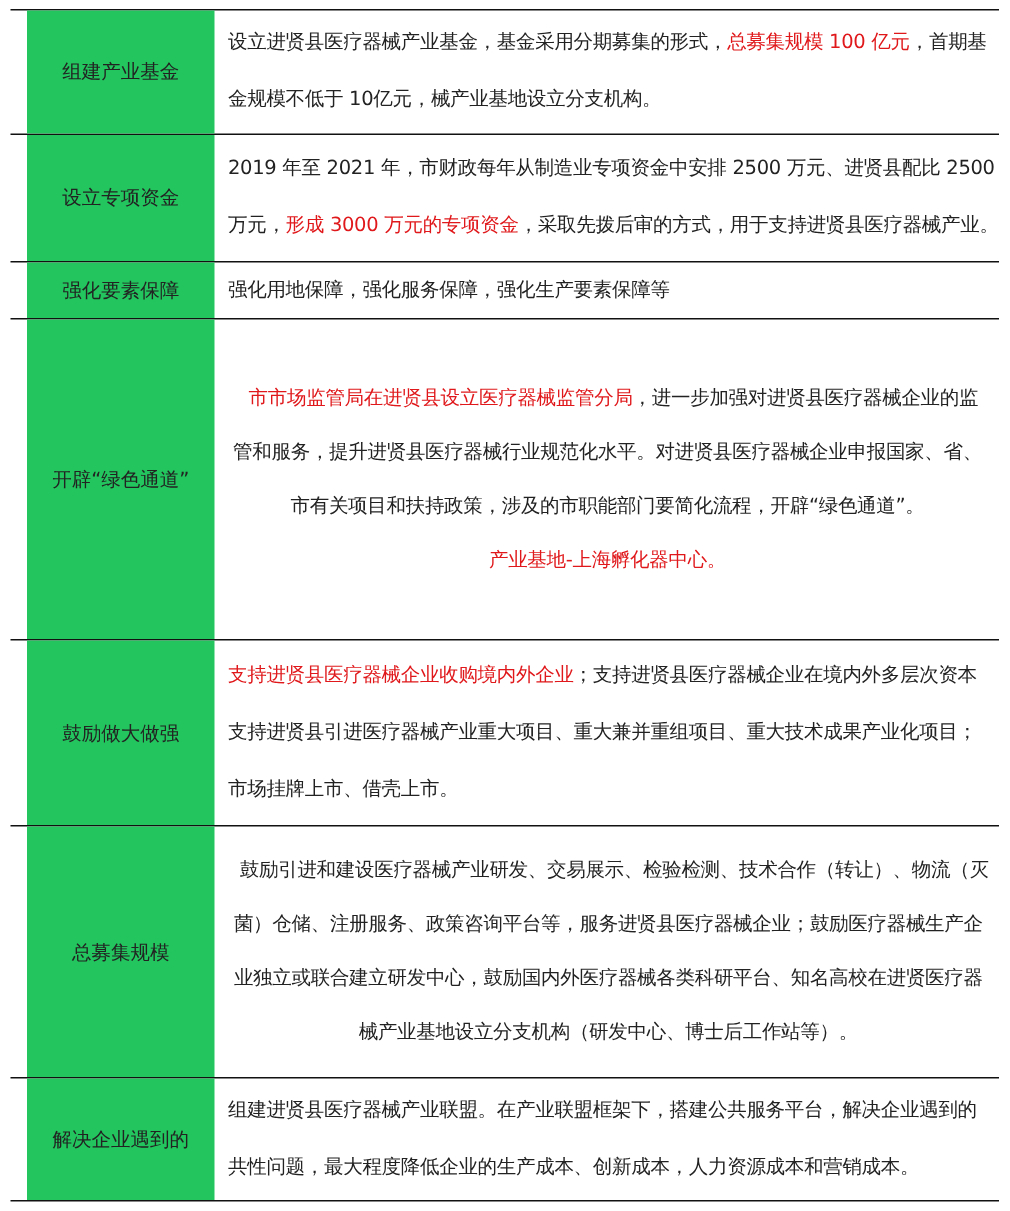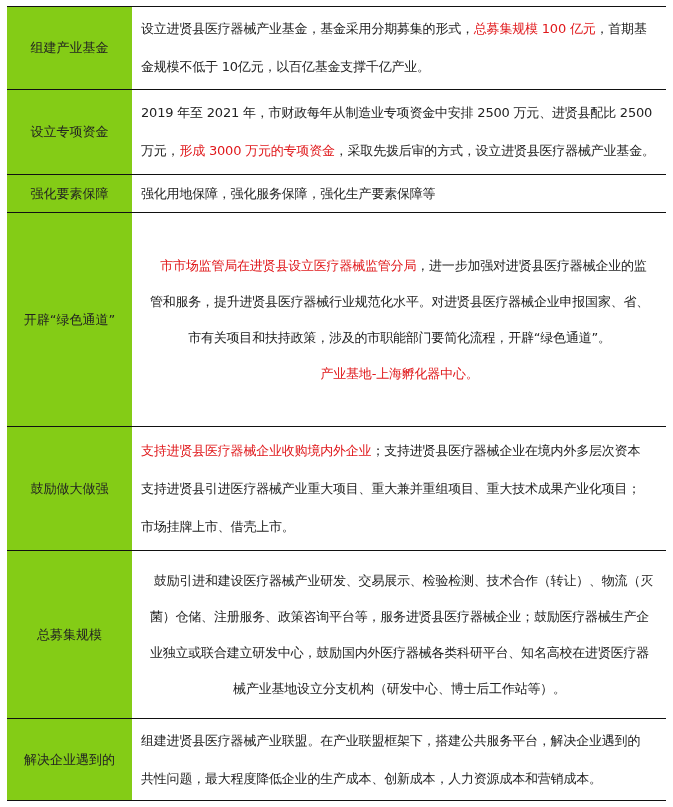--- a/index.html
+++ b/index.html
@@ -1,43 +1,43 @@
 <!DOCTYPE html>
 <html><head>
   <meta charset="utf-8">
   <style>
     html, body { margin: 0; padding: 0; background: #ffffff; }
     body { width: 673px; height: 807px; position: relative; overflow: hidden;
            font-family: "DejaVu Sans", "Liberation Sans", sans-serif; color: #222; }
     .table { position: absolute; left: 7px; top: 6px; width: 659px; border-top: 1.5px solid #111; }
     .row { display: flex; border-bottom: 1.5px solid #111; }
-    .label { width: 125px; flex: 0 0 125px; background: #84cc16; display: flex; align-items: center;
-             justify-content: center; font-size: 13px; color: #222; text-align: right; }
+    .label { width: 125px; flex: 0 0 125px; background: #22c55e; display: flex; align-items: center;
+             justify-content: center; font-size: 13px; color: #222; text-align: right; margin-left: 11px; }
     .content { flex: 1; padding: 0 8px 0 9px; font-size: 13px; color: #222; display: flex; flex-direction: column; justify-content: center; }
     .line { white-space: nowrap; line-height: 38px; height: 38px; letter-spacing: -0.2px; }
     .line.tight { line-height: 36px; height: 36px; text-align: center; }
     .red { color: #e0181b; }
     .ul { }
   </style>
 </head>
 <body>
 
 <div class="table">
   <div class="row" style="height:82px">
     <div class="label">组建产业基金</div>
     <div class="content">
         <div class="line"><span>设立进贤县医疗器械产业基金，基金采用分期募集的形式，</span><span class="red">总募集规模 100 亿元</span><span>，首期基</span></div>
-        <div class="line"><span>金规模不低于 10亿元，以百亿基金支撑千亿产业。</span></div>
+        <div class="line"><span>金规模不低于 10亿元，械产业基地设立分支机构。</span></div>
       </div>
   </div>
   <div class="row" style="height:84px">
     <div class="label">设立专项资金</div>
     <div class="content">
         <div class="line"><span>2019 年至 2021 年，市财政每年从</span><span class="ul">制造业</span><span>专项资金中安排 2500 万元、进贤县配比 2500</span></div>
-        <div class="line"><span>万元，</span><span class="red">形成 3000 万元的专项资金</span><span>，采取先拨后审的方式，设立进贤县医疗器械产业基金。</span></div>
+        <div class="line"><span>万元，</span><span class="red">形成 3000 万元的专项资金</span><span>，采取先拨后审的方式，用于支持进贤县医疗器械产业。</span></div>
       </div>
   </div>
   <div class="row" style="height:37px">
     <div class="label">强化要素保障</div>
     <div class="content">
         <div class="line"><span>强化用地保障，强化服务保障，强化生产要素保障等</span></div>
       </div>
   </div>
   <div class="row" style="height:213px">
     <div class="label">开辟“绿色通道”</div>

